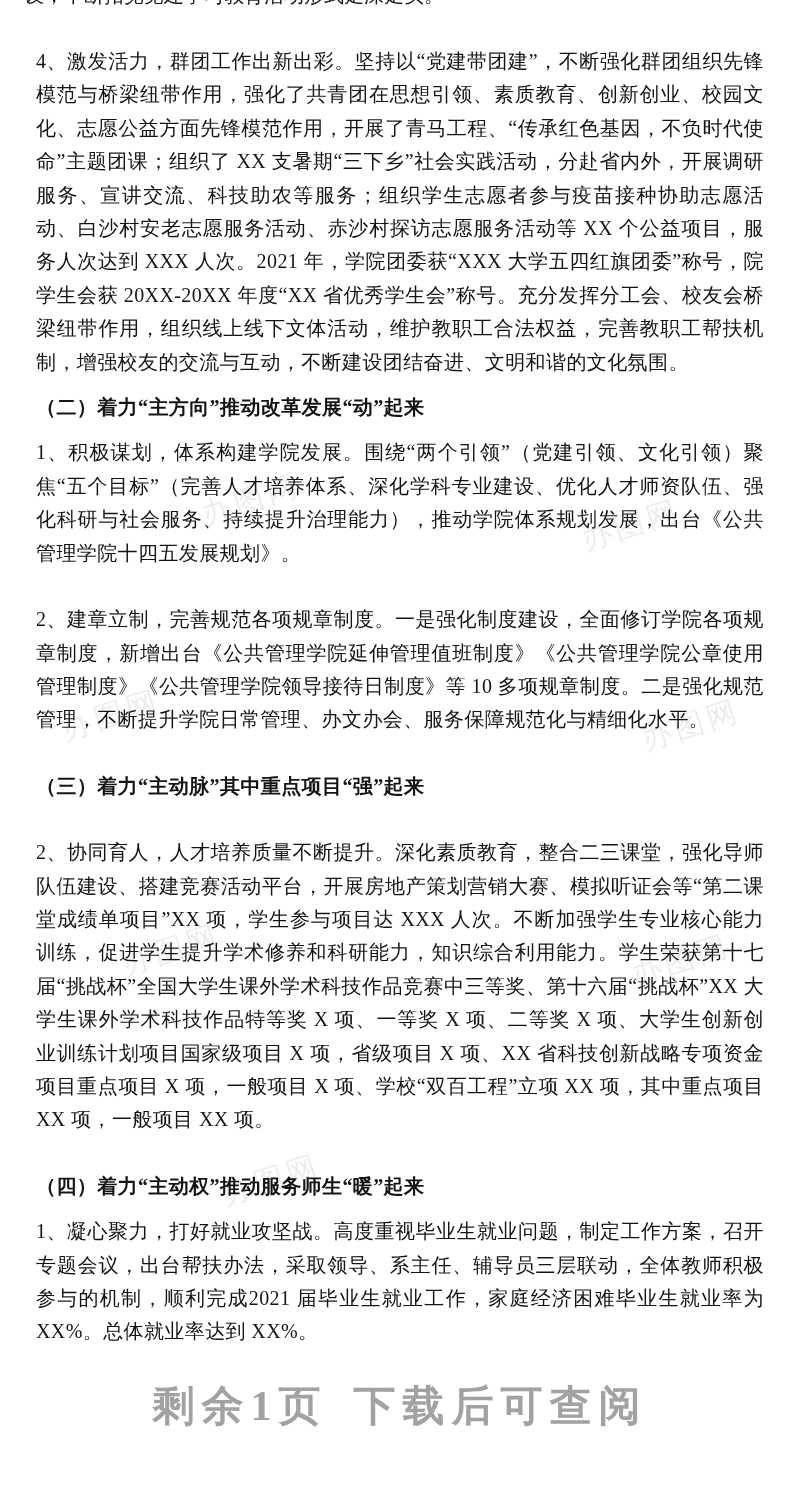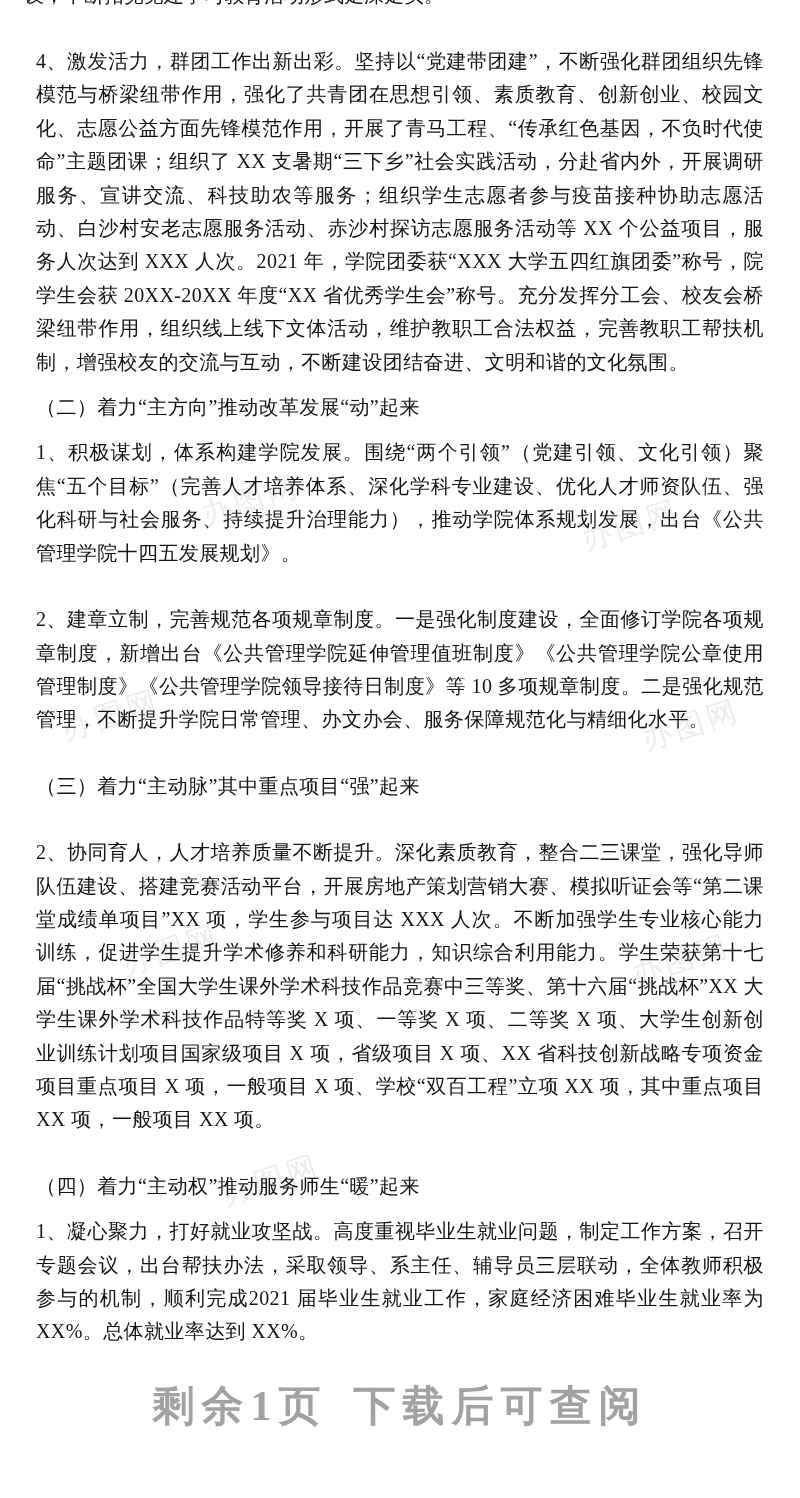--- a/index.html
+++ b/index.html
@@ -34,21 +34,21 @@
     white-space: nowrap;
   }
   .doc-body p {
     margin: 12px;
     font-size: 20px;
     line-height: 33.4px;
     text-align: justify;
     letter-spacing: 0.4px;
   }
   .doc-body p.gap { margin-top: 33px; }
-  .doc-body p.heading { letter-spacing: 0.4px; }
+  .doc-body p.heading { letter-spacing: 0.4px; font-weight: bold; }
   .watermark-layer {
     position: absolute;
     inset: 0;
     z-index: 1;
     pointer-events: none;
   }
   .wm {
     position: absolute;
     font-size: 30px;
     color: #b9c4cc;

